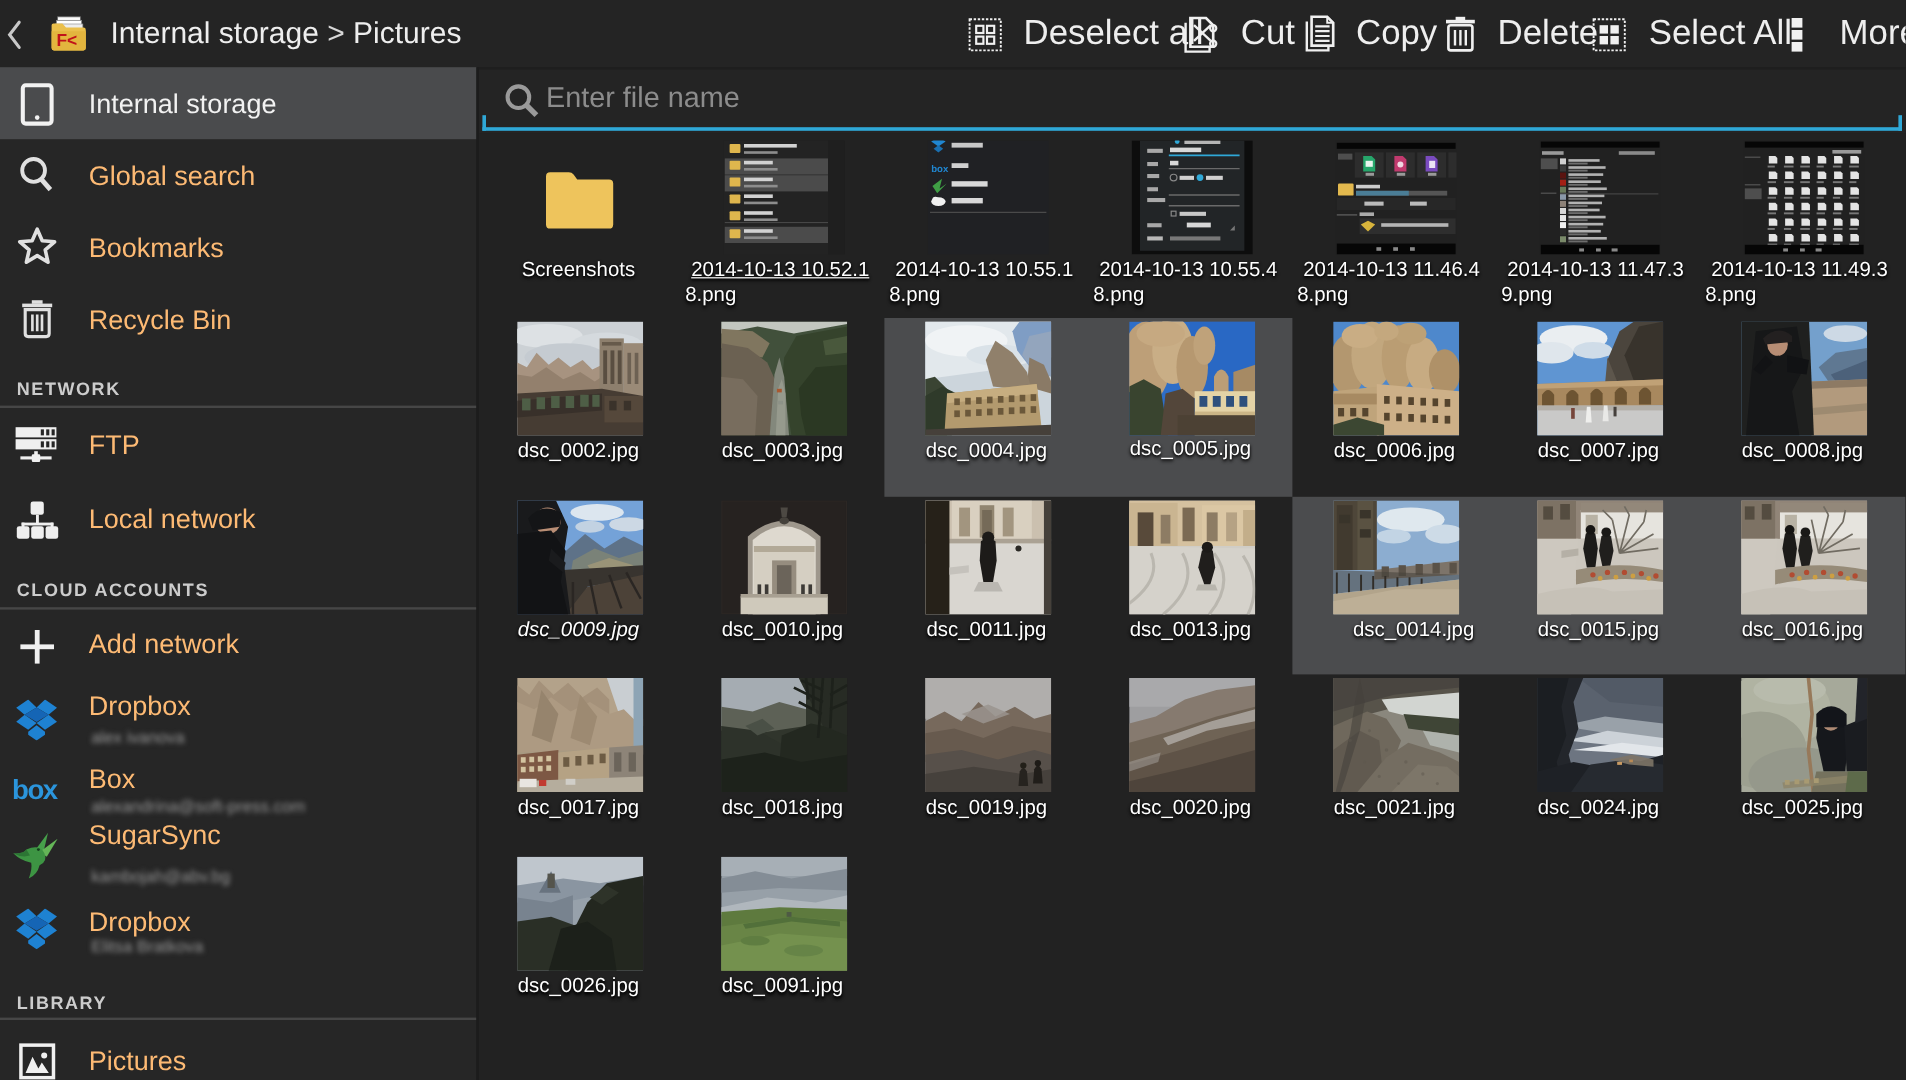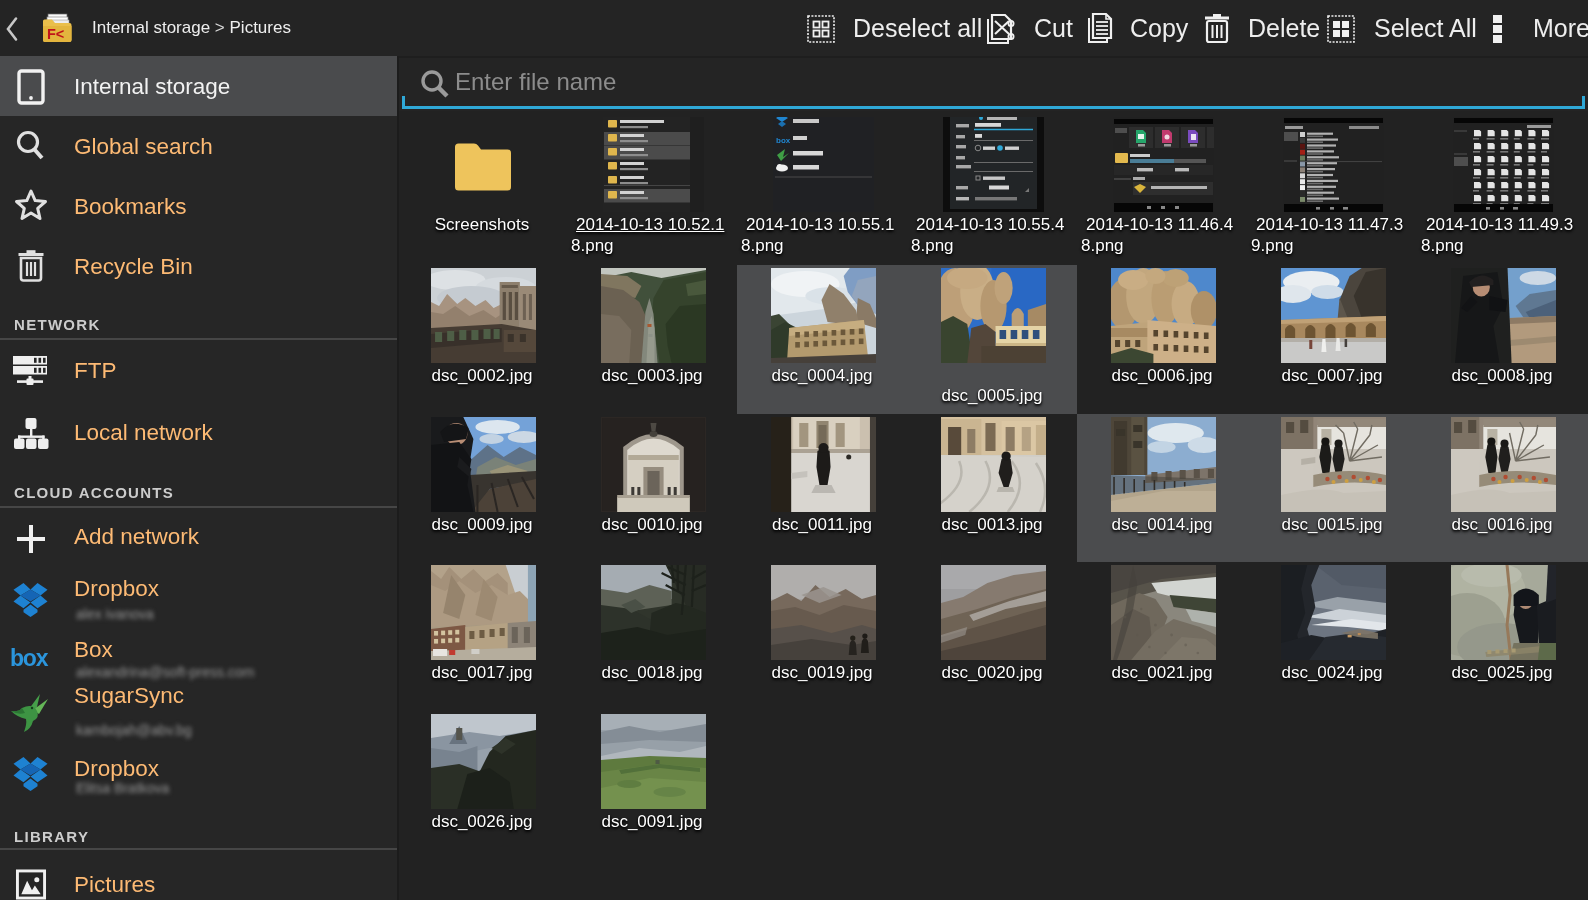--- a/index.html
+++ b/index.html
@@ -1,21 +1,21 @@
 <!DOCTYPE html>
 <html><head>
 <meta charset="utf-8">
 <style>
   html,body{margin:0;padding:0;}
   body{width:1588px;height:900px;background:#222222;font-family:"Liberation Sans",sans-serif;overflow:hidden;position:relative;}
   .abs{position:absolute;}
   
   #topbar{left:0;top:0;width:1588px;height:56px;background:#242424;}
-  .tbtxt{color:#eeeeee;font-size:25px;line-height:56px;white-space:nowrap;}
-  .bc{color:#eeeeee;font-size:17px;line-height:56px;white-space:nowrap;}
+  .tbtxt{color:#eeeeee;font-size:29px;line-height:56px;white-space:nowrap;}
+  .bc{color:#eeeeee;font-size:25px;line-height:56px;white-space:nowrap;}
   
   #sidebar{left:0;top:56px;width:397px;height:844px;background:#262626;}
   .side-sel{left:0;top:0;width:397px;height:60px;background:#4a4b4d;}
   .sitem{color:#fdba74;font-size:22.5px;white-space:nowrap;}
   .shead{color:#cccccc;font-size:15px;font-weight:bold;letter-spacing:1.3px;}
   .sdiv{left:0;width:397px;height:2px;background:#464646;}
   .ssub{color:#969696;font-size:14px;filter:blur(2px);white-space:nowrap;}
   
   #search{left:399px;top:56px;width:1189px;height:55px;background:#242424;}
   #grid{left:399px;top:111px;width:1189px;height:789px;background:#222222;}
@@ -589,21 +589,21 @@
 <rect x="80" y="62" width="6.5" height="9"></rect>
       <rect x="91" y="62" width="6.5" height="9"></rect>
 </g>
 <rect x="54" y="75" width="50" height="20" fill="#cbb586"></rect>
 <rect x="58" y="79" width="5" height="7" fill="#8a7350"></rect>
 <rect x="70" y="79" width="5" height="7" fill="#8a7350"></rect>
 <path d="M0 95 L0 54 L12 48 L26 56 L32 95 Z" fill="#39442f"></path>
 <path d="M26 95 L30 60 L44 56 L54 64 L54 95 Z" fill="#53463a"></path>
 <rect x="40" y="78" width="64" height="17" fill="#4c4134"></rect>
 </svg>
-<div class="abs lbl c" style="left:907px;top:386px;width:170px;">dsc_0005.jpg</div>
+<div class="abs lbl c" style="left:907px;top:364px;width:170px;">dsc_0005.jpg</div>
 <svg class="abs thumb" style="left:1111px;top:268px" width="105" height="95" viewBox="0 0 104 95" preserveAspectRatio="none">
 <rect width="104" height="95" fill="#4e88cc"></rect>
 <ellipse cx="12" cy="36" rx="15" ry="25" fill="#b3976f"></ellipse>
 <ellipse cx="32" cy="28" rx="17" ry="28" fill="#c2a77e"></ellipse>
 <ellipse cx="54" cy="30" rx="14" ry="27" fill="#ba9d73"></ellipse>
 <ellipse cx="74" cy="36" rx="14" ry="23" fill="#c7ab82"></ellipse>
 <ellipse cx="92" cy="42" rx="13" ry="19" fill="#af9168"></ellipse>
 <ellipse cx="22" cy="12" rx="15" ry="10" fill="#c9ad84"></ellipse>
 <ellipse cx="64" cy="10" rx="13" ry="9" fill="#bda176"></ellipse>
 <ellipse cx="44" cy="8" rx="10" ry="8" fill="#c4a87e"></ellipse>
@@ -686,21 +686,21 @@
       <line x1="60" y1="66" x2="66" y2="95"></line>
 <line x1="76" y1="62" x2="86" y2="90"></line>
       <line x1="90" y1="60" x2="102" y2="82"></line>
 </g>
 <path d="M0 0 L32 0 L42 22 L38 48 L44 95 L0 95 Z" fill="#191a1c"></path>
 <ellipse cx="25" cy="17" rx="11" ry="11" fill="#b98e75"></ellipse>
 <path d="M9 15 Q21 1 37 11 L35 22 L13 25 Z" fill="#141517"></path>
 <path d="M0 28 L28 25 L40 42 L36 68 L42 95 L0 95 Z" fill="#121315"></path>
 <path d="M28 40 L40 52 L38 60 L26 50 Z" fill="#1a1b1d"></path>
 </svg>
-<div class="abs lbl c" style="left:397px;top:514.5px;width:170px;">dsc_0009.jpg</div>
+<div class="abs lbl c" style="left:397px;top:514.5px;width:170px;font-style:italic;">dsc_0009.jpg</div>
 <svg class="abs thumb" style="left:601px;top:416.5px" width="105" height="95" viewBox="0 0 104 95" preserveAspectRatio="none">
 <rect width="104" height="95" fill="#2c2724"></rect>
 <rect x="1" y="1" width="102" height="93" fill="#262220"></rect>
 <path d="M22 95 L22 30 Q52 4 82 30 L82 95 Z" fill="#9e978c"></path>
 <path d="M26 95 L26 33 Q52 10 78 33 L78 95 Z" fill="#ded9cf"></path>
 <rect x="27" y="38" width="50" height="40" fill="#d5cfc2"></rect>
 <rect x="27" y="38" width="50" height="5" fill="#b2a997"></rect>
 <rect x="42" y="50" width="20" height="28" fill="#968d7f"></rect>
 <rect x="46" y="54" width="12" height="24" fill="#6b645a"></rect>
 <g fill="#3d3a36">
@@ -783,21 +783,21 @@
 <line x1="23" y1="62" x2="23" y2="77"></line>
       <line x1="33" y1="63" x2="33" y2="76"></line>
 <line x1="43" y1="63" x2="43" y2="76"></line>
       <line x1="53" y1="64" x2="53" y2="75"></line>
 <line x1="63" y1="64" x2="63" y2="75"></line>
       <line x1="73" y1="65" x2="73" y2="74"></line>
 </g>
 <path d="M0 95 L0 78 L104 66 L104 95 Z" fill="#b2a48b"></path>
 <path d="M0 95 L0 84 L52 74 L104 74 L104 95 Z" fill="#bdaf96"></path>
 </svg>
-<div class="abs lbl c" style="left:1077px;top:514.5px;width:170px;">dsc_0014.jpg</div>
+<div class="abs lbl c" style="left:1077px;top:514.5px;width:170px;padding-left:16px;">dsc_0014.jpg</div>
 <svg class="abs thumb" style="left:1281px;top:416.5px" width="105" height="95" viewBox="0 0 104 95" preserveAspectRatio="none">
 <rect width="104" height="95" fill="#ccc7be"></rect>
 <rect y="0" width="104" height="32" fill="#918578"></rect>
 <rect x="0" y="0" width="32" height="32" fill="#7d7264"></rect>
 <rect x="5" y="5" width="8" height="11" fill="#544c40"></rect>
 <rect x="19" y="3" width="8" height="13" fill="#544c40"></rect>
 <rect x="36" y="8" width="68" height="24" fill="#e6e4de"></rect>
 <rect x="36" y="2" width="68" height="8" fill="#93887a"></rect>
 <rect x="40" y="12" width="10" height="16" fill="#b8b2a4"></rect>
 <g stroke="#716c62" stroke-width="1.4" fill="none">

